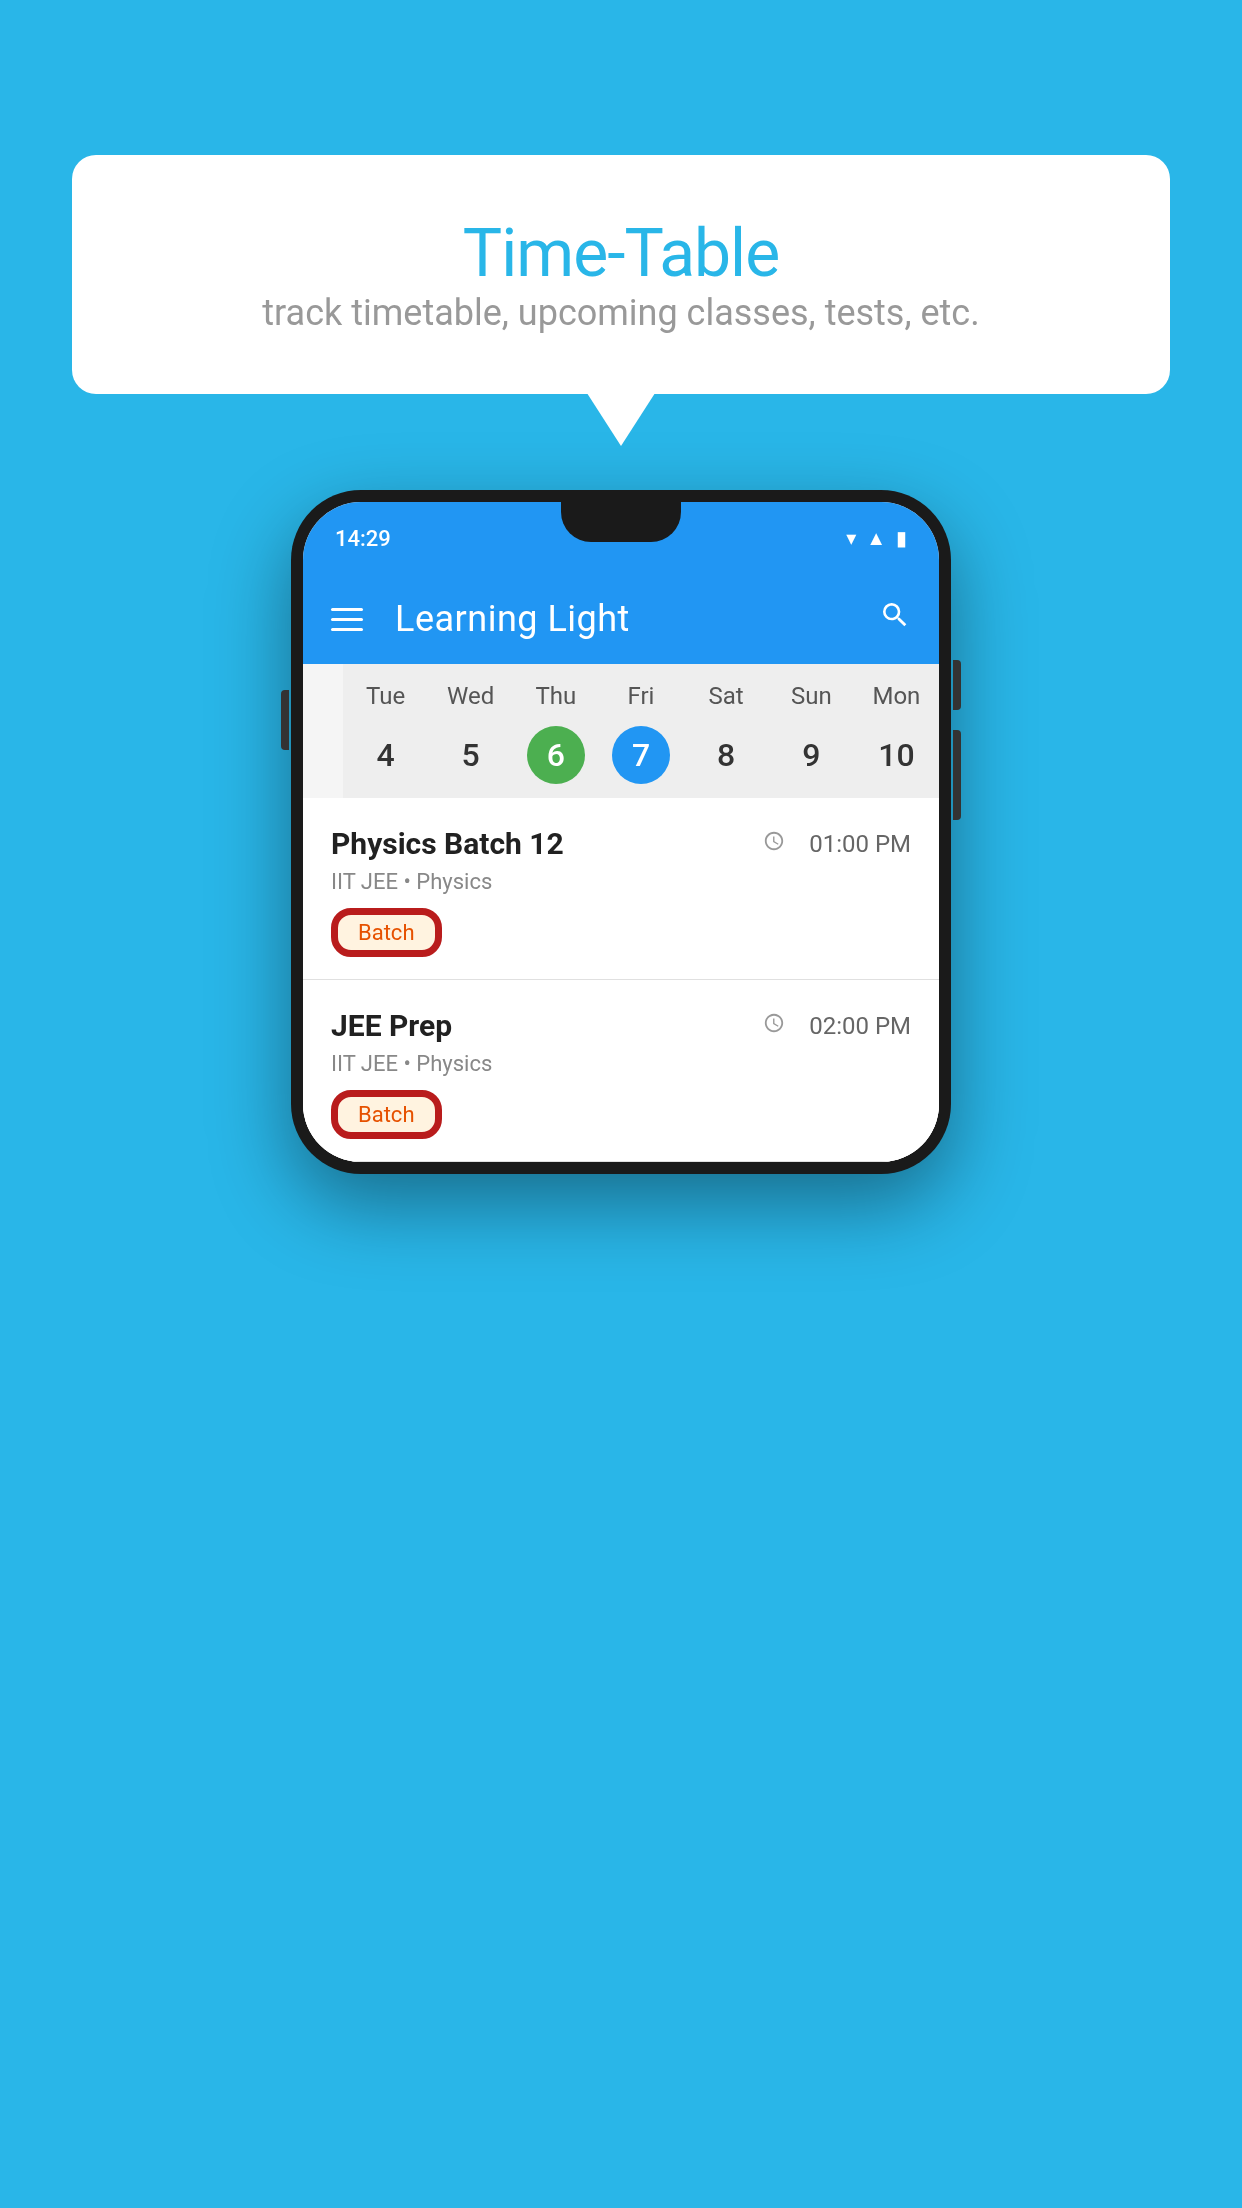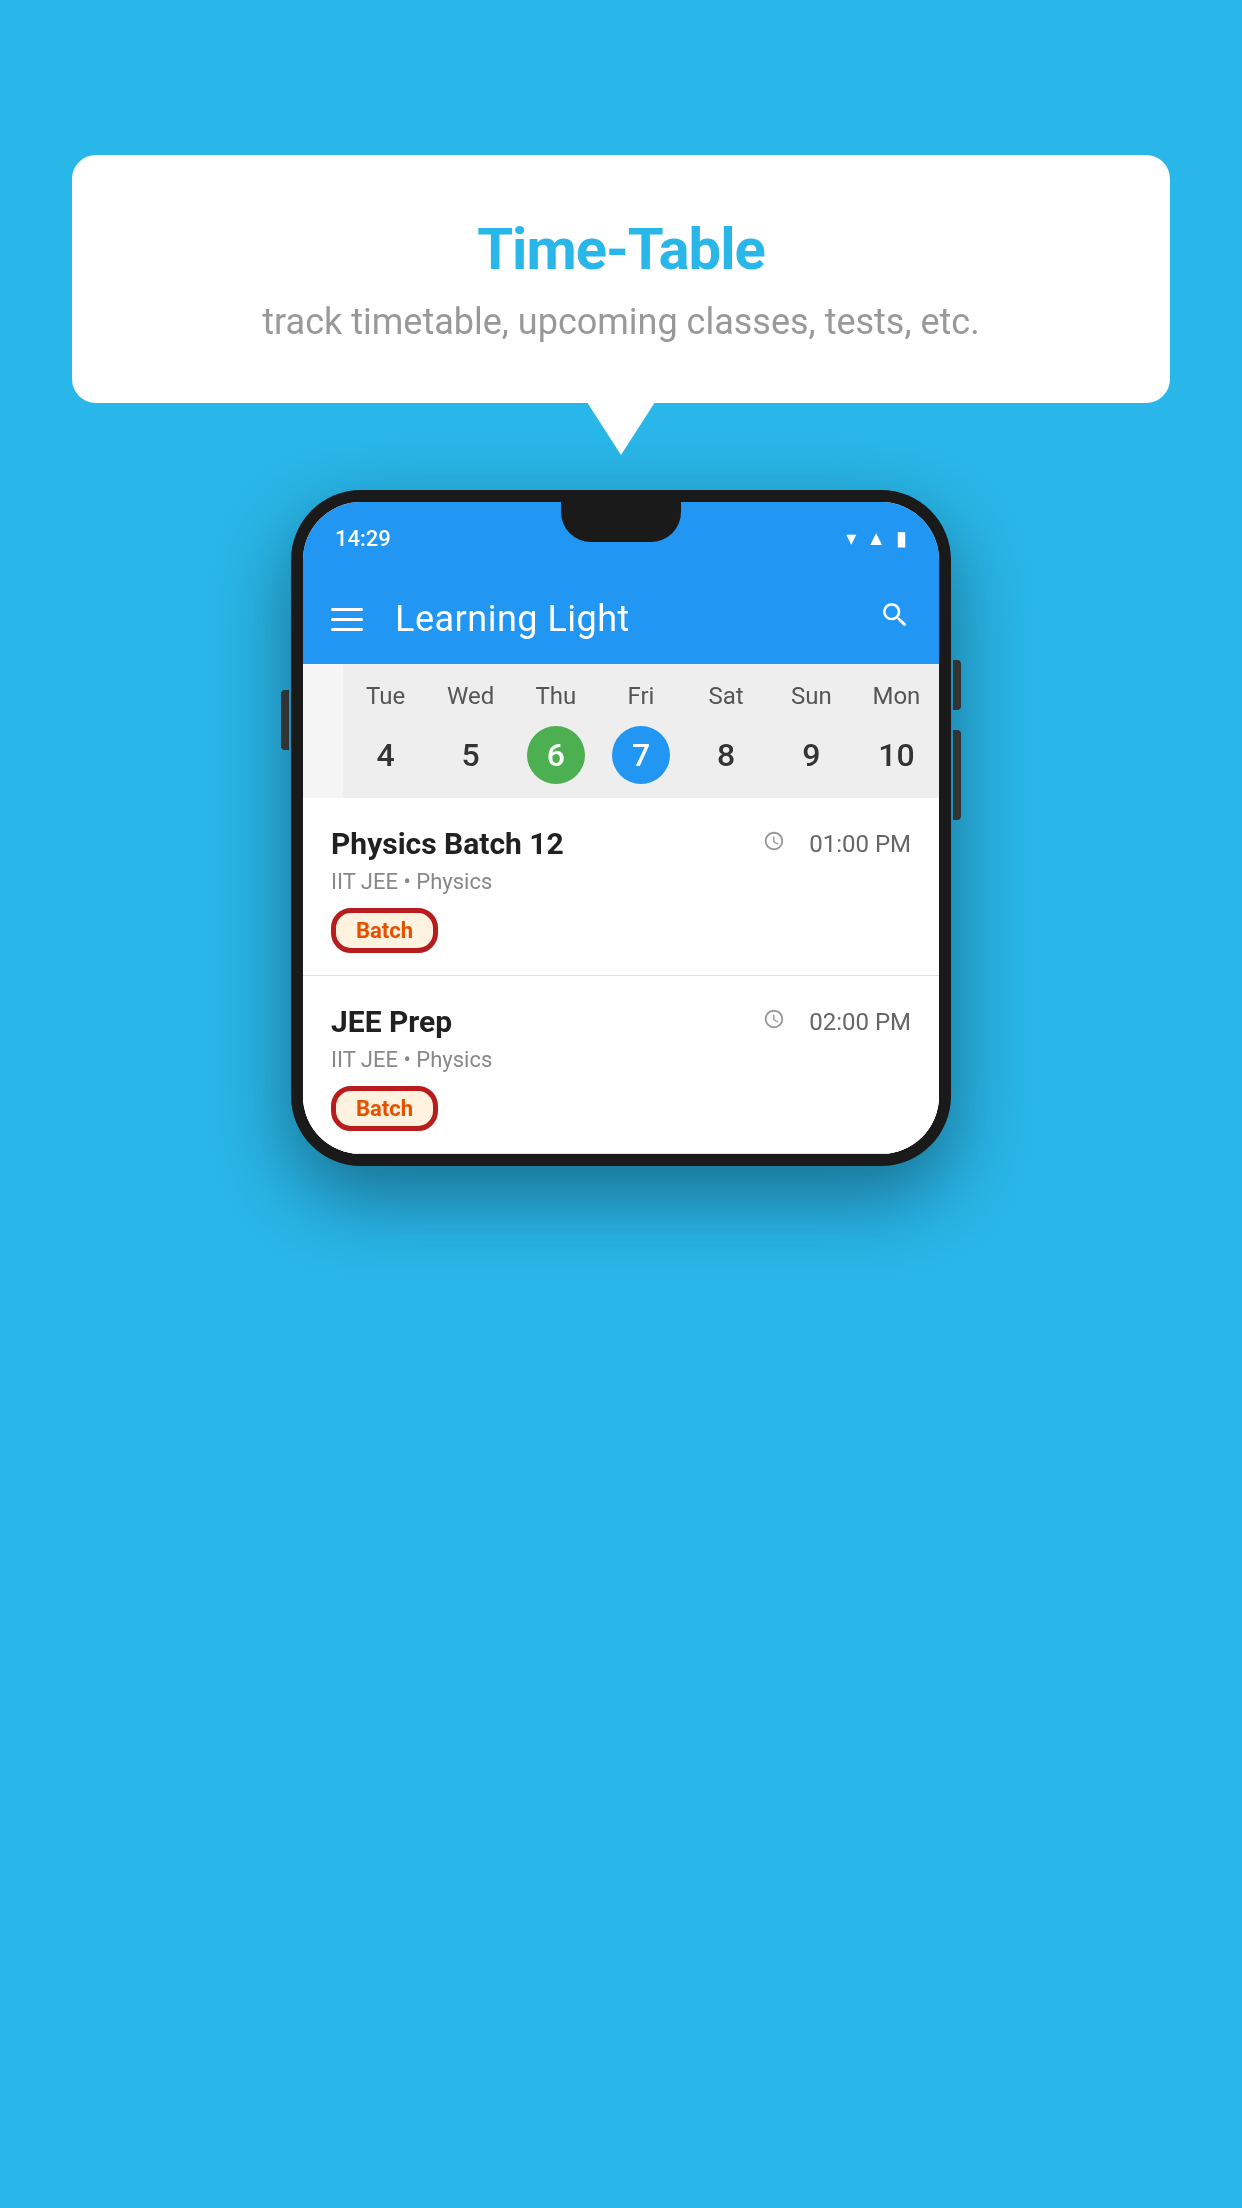--- a/index.html
+++ b/index.html
@@ -41,25 +41,24 @@
       left: 50%;
       transform: translateX(-50%);
       width: 0;
       height: 0;
       border-left: 36px solid transparent;
       border-right: 36px solid transparent;
       border-top: 56px solid white;
     }
 
     .bubble-title {
-      font-size: 58px;
+      font-size: 66px;
       color: #29B6E8;
-      font-weight: 700;
+      font-weight: 400;
       letter-spacing: -1px;
-      margin-bottom: 18px;
     }
 
     .bubble-subtitle {
       font-size: 36px;
       color: #999;
       font-weight: 400;
     }
 
     
     .phone-wrapper {
@@ -273,25 +272,25 @@
     .schedule-meta {
       font-size: 22px;
       color: #888;
       margin-bottom: 14px;
     }
 
     .batch-tag {
       display: inline-block;
       background: #FFF3E0;
       color: #E65100;
-      border: 5px solid #b91c1c;
+      border: 7px solid #b91c1c;
       border-radius: 20px;
       padding: 5px 20px;
       font-size: 22px;
-      font-weight: 700;
+      font-weight: 400;
     }
 
     
     .phone-side-btn-left {
       position: absolute;
       left: -10px;
       top: 200px;
       width: 8px;
       height: 60px;
       background: #333;

